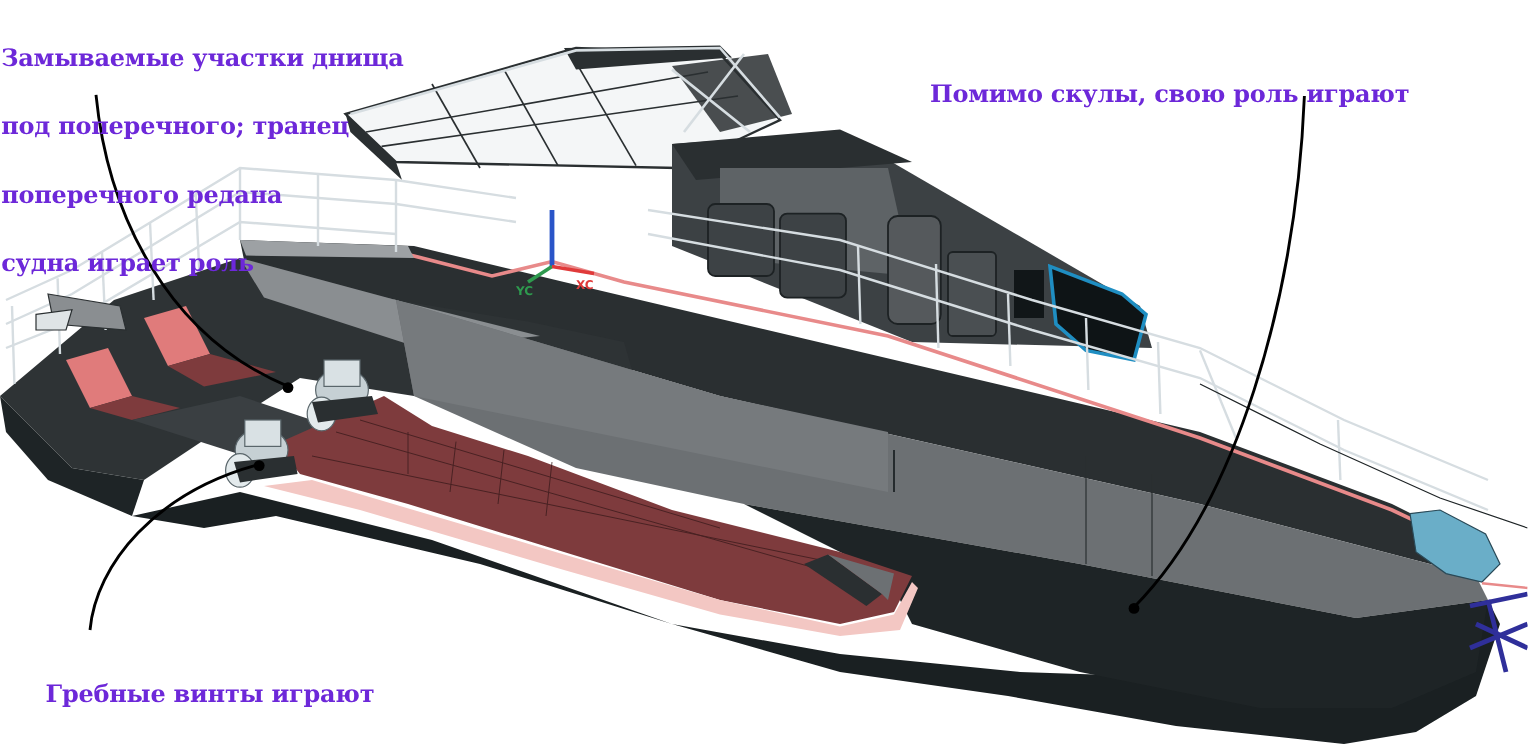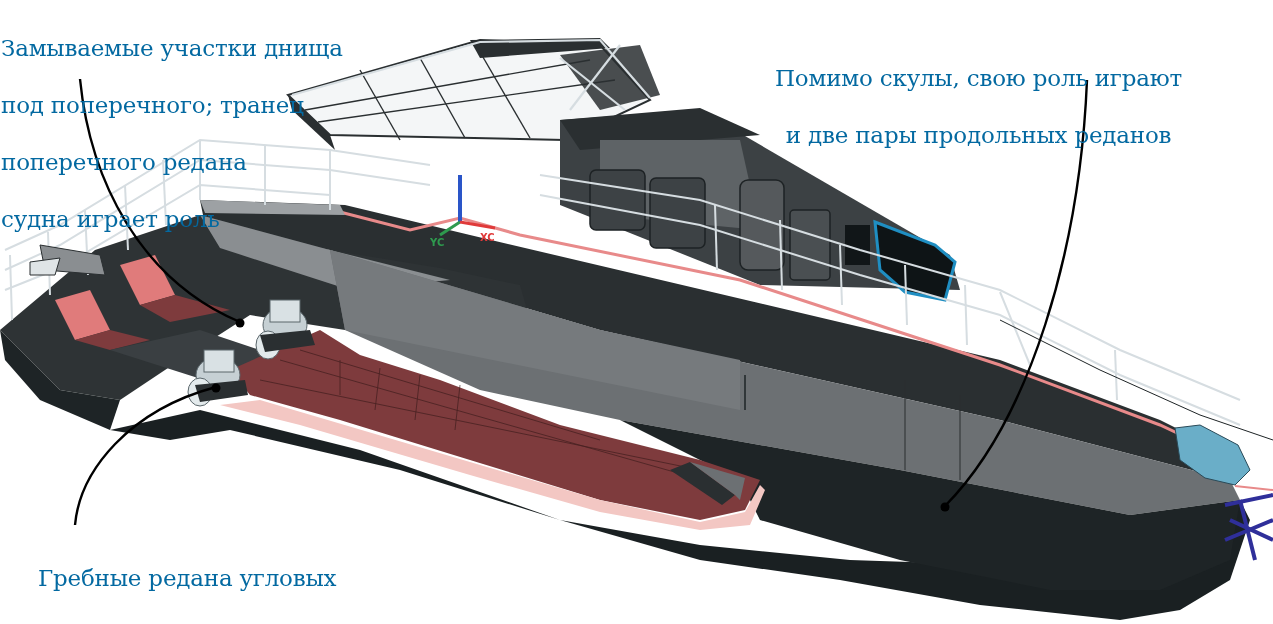--- a/index.html
+++ b/index.html
@@ -1,21 +1,21 @@
 <!DOCTYPE html>
 <html><head>
 <meta charset="utf-8">
 <style>
   html,body{margin:0;padding:0;background:#ffffff;}
   body{width:1273px;height:624px;position:relative;overflow:hidden;font-family:"DejaVu Serif","Liberation Serif",serif;}
   #scene{position:absolute;left:0;top:0;width:1273px;height:624px;}
-  .callout{position:absolute;font-family:"DejaVu Serif","Liberation Serif",serif;font-weight:normal;color:#0369a1;font-size:23px;line-height:19px;letter-spacing:-0.2px;white-space:pre;}
+  .callout{position:absolute;font-family:"DejaVu Serif","Liberation Serif",serif;font-weight:bold;color:#6d28d9;font-size:20px;line-height:19px;letter-spacing:-0.2px;white-space:pre;}
   .callout span{display:block;}
   #callout-tl{left:1px;top:1px;}
-  #callout-tr{left:775px;top:31px;text-align:center;}
+  #callout-tr{left:775px;top:31px;text-align:right;}
   #callout-bl{left:38px;top:531px;}
   .axis-label{font-family:"DejaVu Sans","Liberation Sans",sans-serif;font-size:10px;font-weight:bold;}
 </style>
 </head>
 <body>
 
 <svg id="scene" viewBox="0 0 1273 624" xmlns="http://www.w3.org/2000/svg">
 
   <g>
     <polygon points="288,95 480,40 600,45 650,100 565,140 330,135" fill="#f4f6f7" stroke="#2a2f31" stroke-width="2"></polygon>
@@ -179,21 +179,20 @@
 
 <div class="callout" id="callout-tl">
   <span>Замываемые участки днища</span>
   <span>под поперечного; транец</span>
   <span>поперечного редана</span>
   <span>судна играет роль</span>
 </div>
 
 <div class="callout" id="callout-tr">
   <span>Помимо скулы, свою роль играют</span>
-  <span>и две пары продольных реданов</span>
 </div>
 
 <div class="callout" id="callout-bl">
-  <span>Гребные редана угловых</span>
+  <span>Гребные винты играют</span>
   
   
   
 </div>
 
 </body></html>

